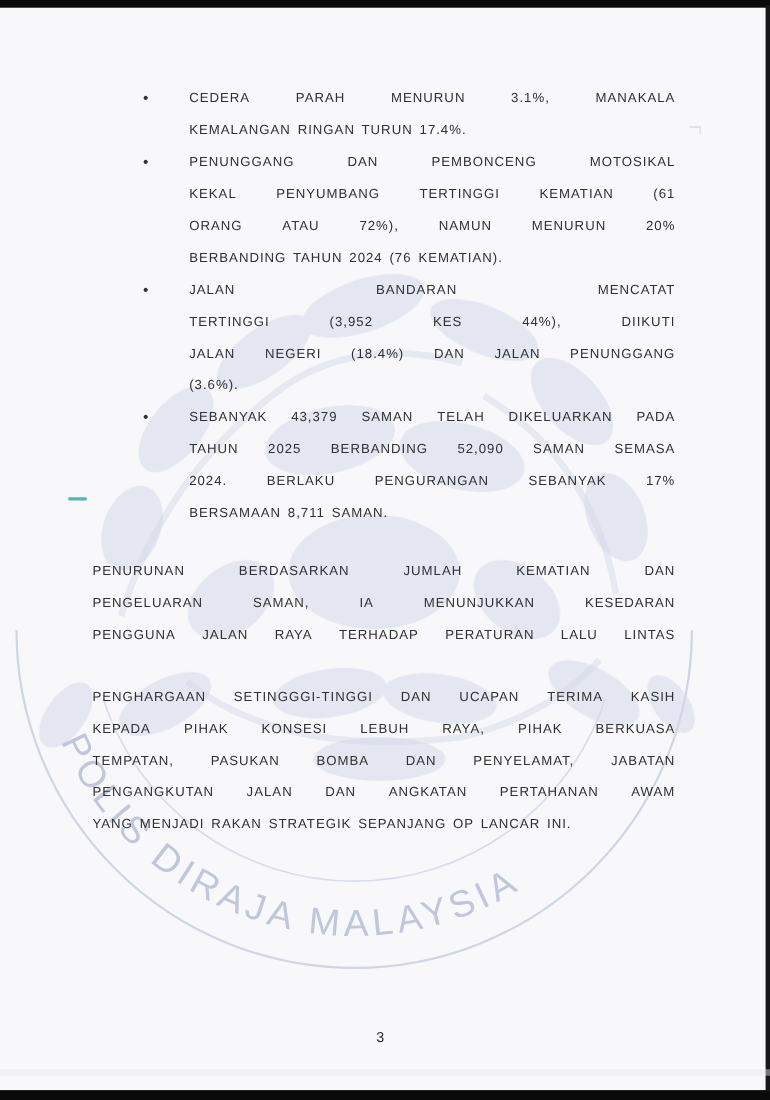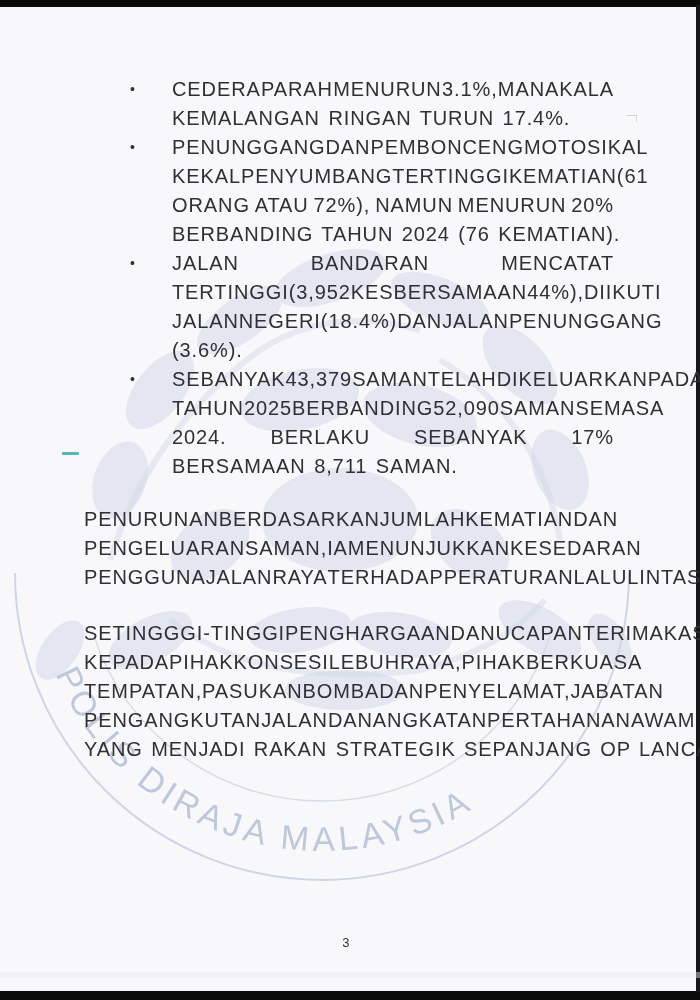--- a/index.html
+++ b/index.html
@@ -38,21 +38,21 @@
   .bullet-list { position: absolute; left: 130px; top: 75px; width: 484px; }
   .bullet-row { display: flex; }
   .bullet-marker { flex: 0 0 42px; width: 42px; font-size: 14px; line-height: 29px; }
   .bullet-lines { width: 442px; }
 
   .paragraphs { position: absolute; left: 84px; top: 505px; width: 530px; }
   .para { margin: 0 0 27px 0; }
 
   .line {
     height: 29px; line-height: 29px;
-    font-size: 20px; letter-spacing: 0.9px; word-spacing: 2px;
+    font-size: 12px; letter-spacing: 0.9px; word-spacing: 2px;
     white-space: nowrap;
   }
   .line.j { display: flex; justify-content: space-between; letter-spacing: 0.9px; }
   .line.j span { display: inline-block; }
 
   .page-number { position: absolute; left: 0; top: 935px; width: 692px;
                  text-align: center; font-size: 13px; letter-spacing: .5px; }
 </style>
 </head>
 <body>
@@ -146,21 +146,20 @@
           <div class="bullet-lines">
             <div class="line j">
               <span>JALAN</span>
               <span>BANDARAN</span>
               <span>MENCATAT</span>
             </div>
             <div class="line j">
               <span>TERTINGGI</span>
               <span>(3,952</span>
               <span>KES</span>
-              <span>BERSAMAAN</span>
               <span>44%),</span>
               <span>DIIKUTI</span>
             </div>
             <div class="line j">
               <span>JALAN</span>
               <span>NEGERI</span>
               <span>(18.4%)</span>
               <span>DAN</span>
               <span>JALAN</span>
               <span>PENUNGGANG</span>
@@ -183,20 +182,21 @@
               <span>TAHUN</span>
               <span>2025</span>
               <span>BERBANDING</span>
               <span>52,090</span>
               <span>SAMAN</span>
               <span>SEMASA</span>
             </div>
             <div class="line j">
               <span>2024.</span>
               <span>BERLAKU</span>
+              <span>PENGURANGAN</span>
               <span>SEBANYAK</span>
               <span>17%</span>
             </div>
             <div class="line">BERSAMAAN 8,711 SAMAN.</div>
           </div>
         </div>
       </div>
     <div class="paragraphs">
         <div class="para">
           <div class="line j">
@@ -218,22 +218,22 @@
             <span>JALAN</span>
             <span>RAYA</span>
             <span>TERHADAP</span>
             <span>PERATURAN</span>
             <span>LALU</span>
             <span>LINTAS</span>
           </div>
         </div>
         <div class="para">
           <div class="line j">
+            <span>PENGHARGAAN</span>
             <span>SETINGGGI-TINGGI</span>
-            <span>PENGHARGAAN</span>
             <span>DAN</span>
             <span>UCAPAN</span>
             <span>TERIMA</span>
             <span>KASIH</span>
           </div>
           <div class="line j">
             <span>KEPADA</span>
             <span>PIHAK</span>
             <span>KONSESI</span>
             <span>LEBUH</span>

